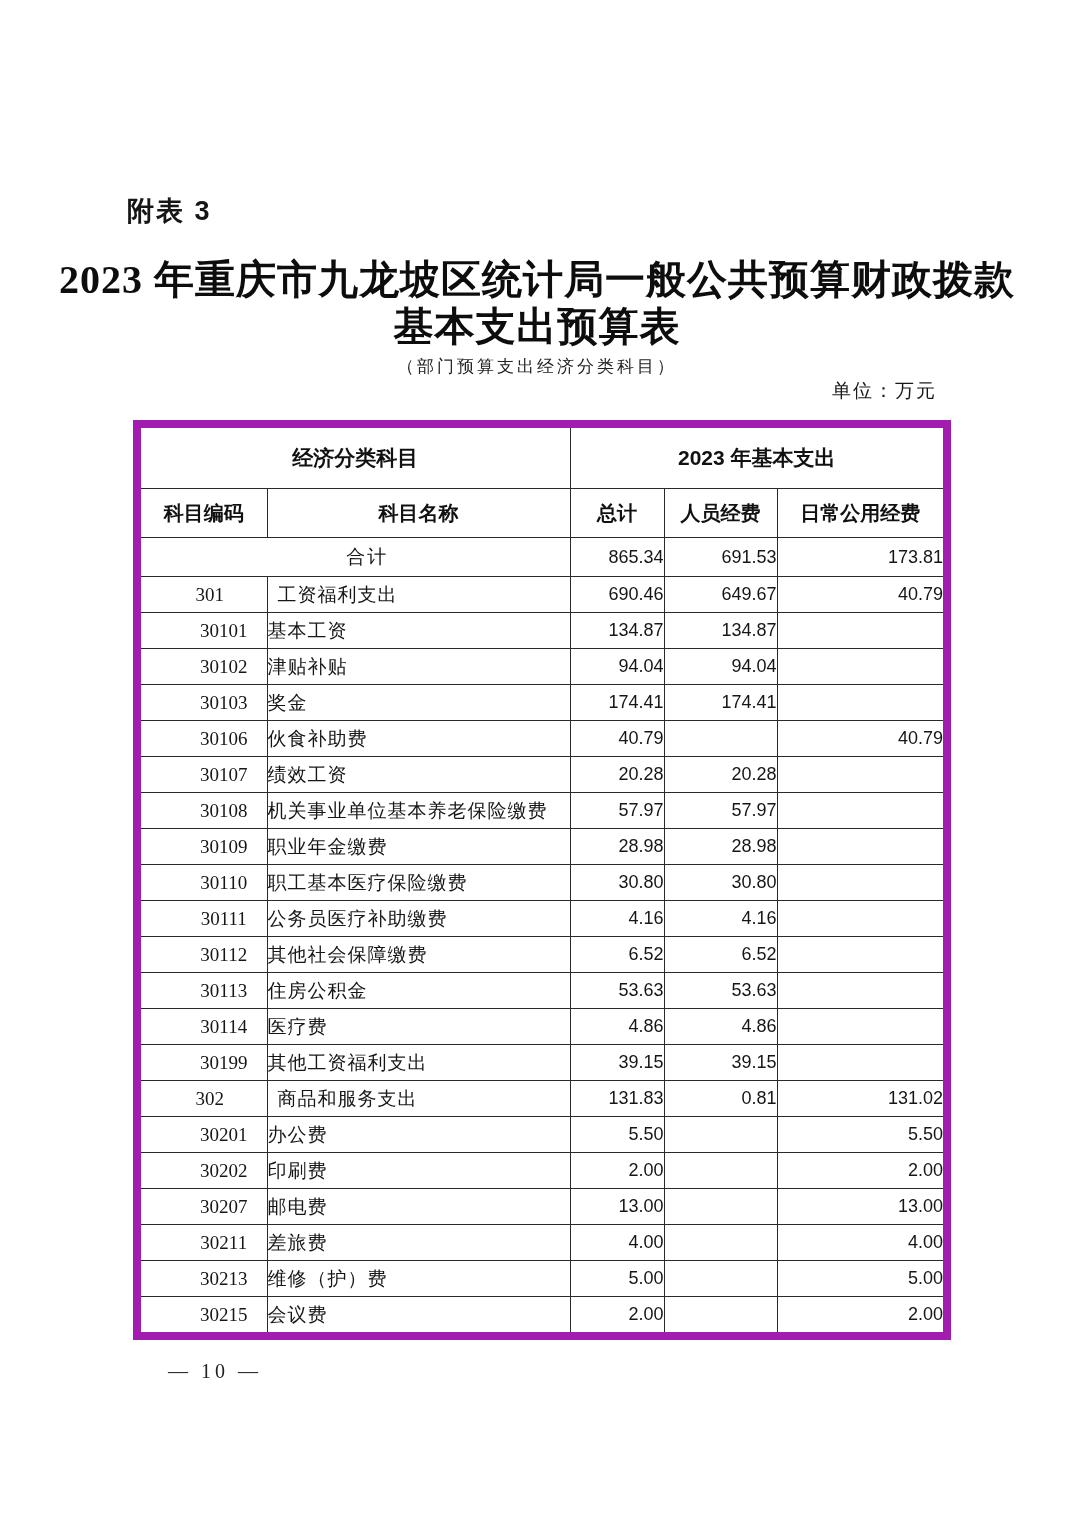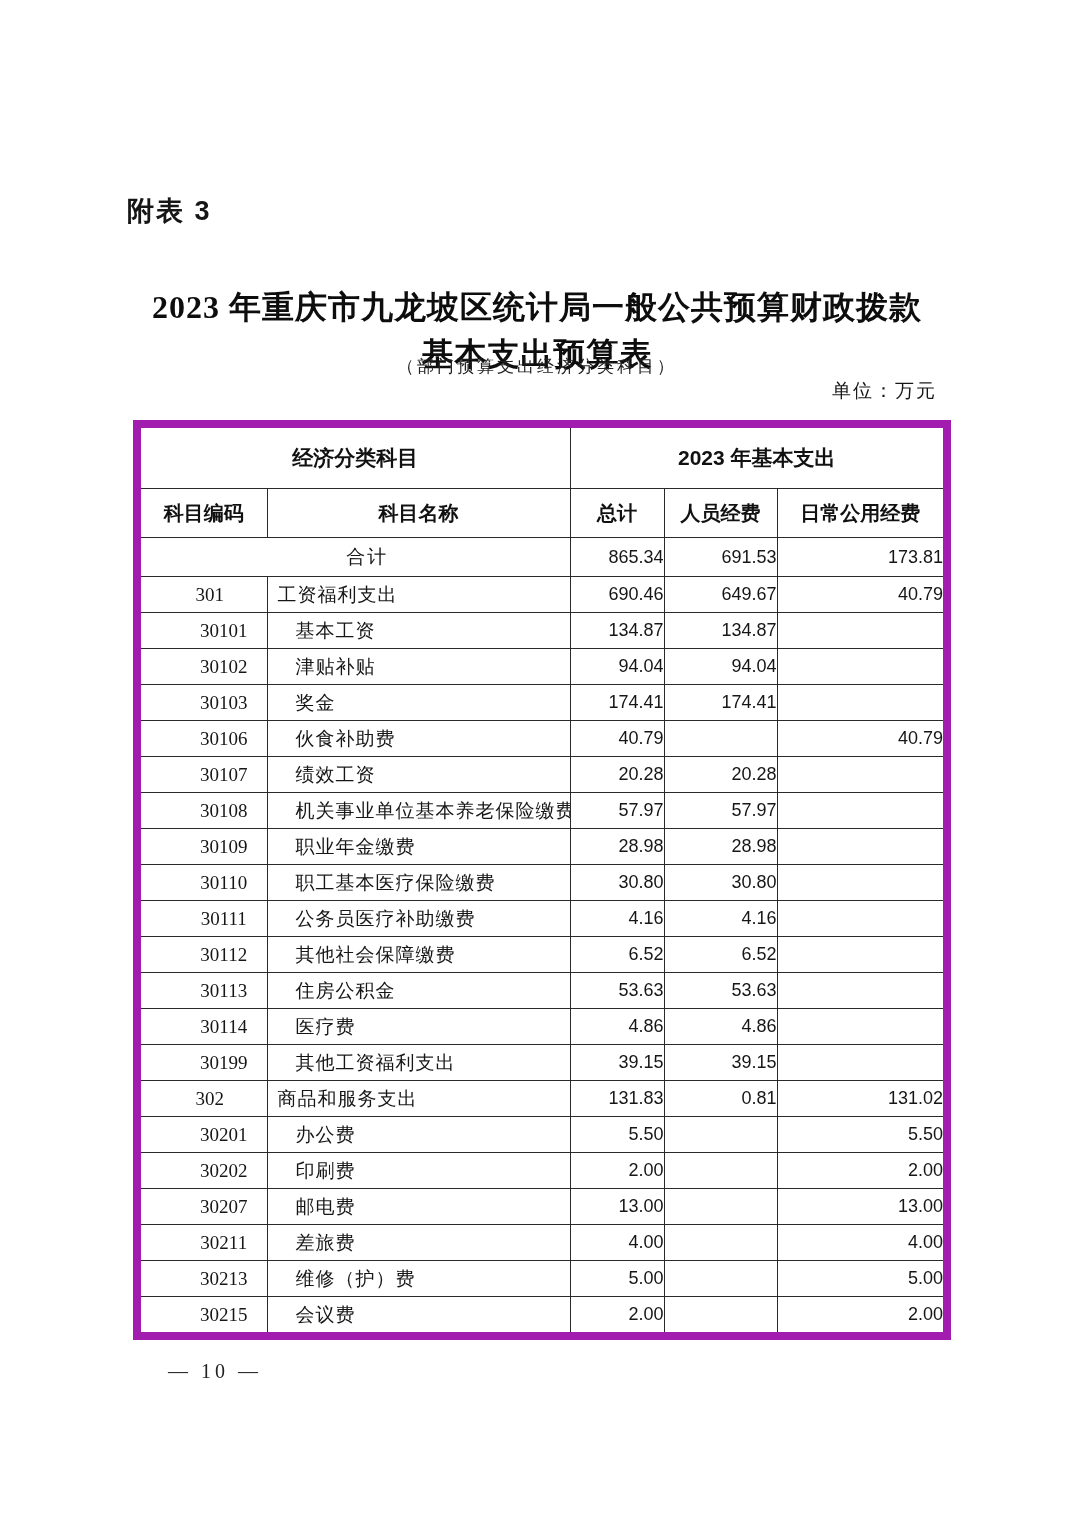--- a/index.html
+++ b/index.html
@@ -28,25 +28,24 @@
     letter-spacing: 2px;
   }
   .doc-title {
     position: absolute;
     left: 0;
     top: 256px;
     width: 1074px;
     text-align: center;
     font-family: "Liberation Serif", serif;
     font-weight: bold;
-    font-size: 32px;
+    font-size: 40px;
     line-height: 47px;
     color: #0d0d0d;
     letter-spacing: 1px;
-    margin-top: 28px;
   }
   .doc-subtitle {
     position: absolute;
     left: 0;
     top: 355px;
     width: 1074px;
     text-align: center;
     font-size: 17px;
     letter-spacing: 3px;
     color: #222;
@@ -118,21 +117,21 @@
   }
   td.name {
     font-size: 19px;
     text-align: left;
     color: #161616;
     letter-spacing: 1px;
   }
   tr.level-1 td.code { padding-left: 12px; }
   tr.level-1 td.name { padding-left: 10px; }
   tr.level-2 td.code { padding-left: 40px; }
-  tr.level-2 td.name { padding-left: 28px; }
+  tr.level-2 td.name { }
   td.num {
     font-family: "Liberation Sans", sans-serif;
     font-size: 18px;
     text-align: right;
     padding-right: 13px;
     color: #161616;
   }
   .page-number {
     position: absolute;
     left: 168px;

